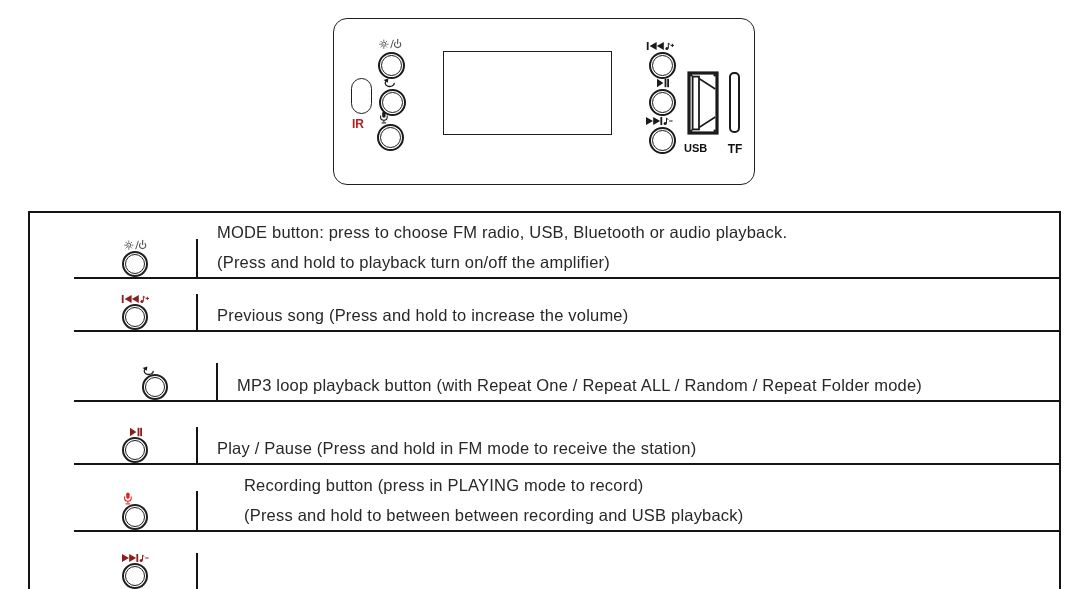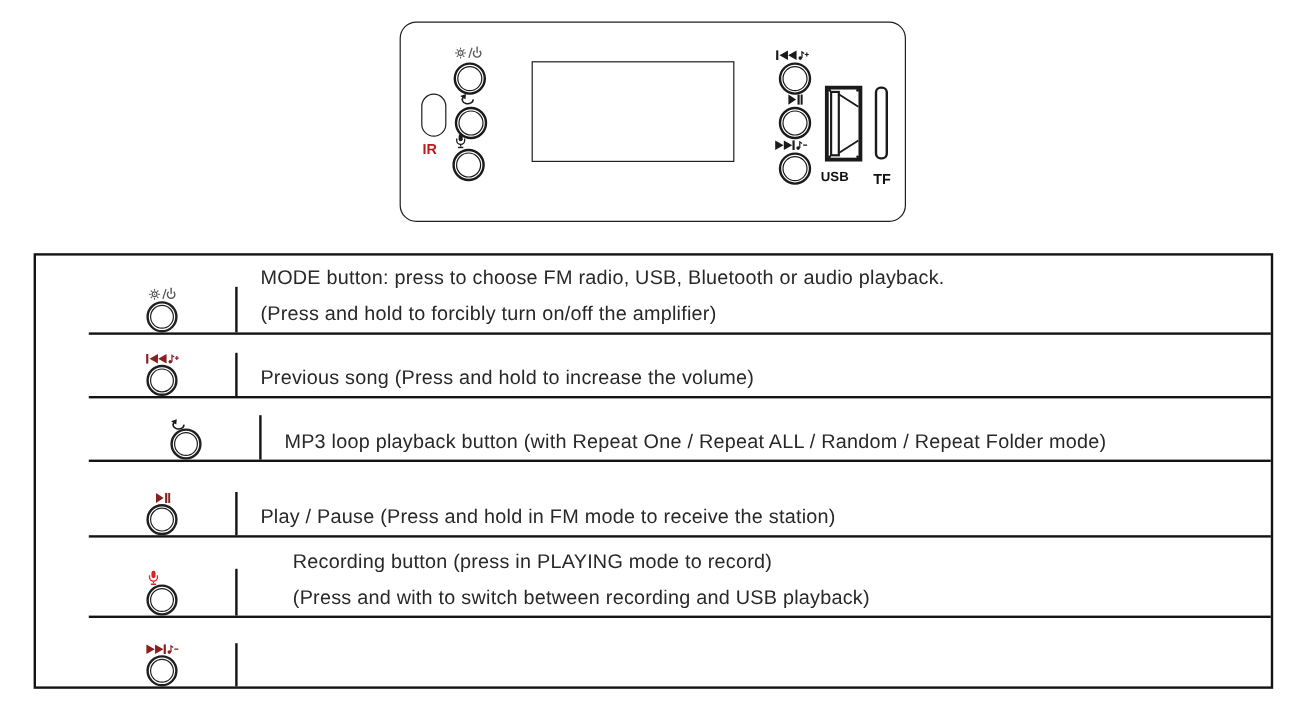--- a/index.html
+++ b/index.html
@@ -31,21 +31,21 @@
   .tf-label{position:absolute;left:392px;top:123px;width:18px;text-align:center;
             font-size:12px;font-weight:700;color:#111;}
 
   
   .legend{position:absolute;left:28px;top:211px;width:1033px;
           border:2px solid #141414;box-sizing:border-box;background:#fff;}
   .trow{display:flex;align-items:flex-end;box-sizing:border-box;margin-left:44px;}
   .trow + .trow{border-top:2px solid #141414;}
   .trow:nth-child(1){height:64px;}
   .trow:nth-child(2){height:53px;}
-  .trow:nth-child(3){height:53px;padding-left:20px;}
+  .trow:nth-child(3){height:70px;padding-left:20px;}
   .trow:nth-child(4){height:63px;}
   .trow:nth-child(5){height:67px;gap:27px;}
   .trow:nth-child(6){height:59px;}
   .cell-icon{width:124px;flex:0 0 124px;border-right:2px solid #141414;
              display:flex;align-items:center;justify-content:center;box-sizing:border-box;}
   .icon-stack{display:flex;flex-direction:column;align-items:center;}
   .glyph{display:inline-flex;line-height:0;margin-bottom:0px;}
   .g-loop{transform:translate(-7px,3px);}
   .g-microphone{transform:translate(-7px,1px);}
   .tring{position:relative;width:26px;height:26px;border:2px solid #1f1f1f;border-radius:50%;box-sizing:border-box;}
@@ -162,21 +162,21 @@
      <path d="M11.7 10.2 L14.4 1.8" stroke="#565656" stroke-width="1"></path>
      <path d="M16.5 4.2 A3.1 3.1 0 1 0 20.7 4.2" stroke="#565656" stroke-width="1.15"></path>
      <path d="M18.6 1.2 V5.6" stroke="#565656" stroke-width="1.15" stroke-linecap="round"></path>
               </svg>
             </span>
           <span class="tring"></span>
         </div>
       </div>
       <div class="cell-text">
           <div class="tline">MODE button: press to choose FM radio, USB, Bluetooth or audio playback.</div>
-          <div class="tline">(Press and hold to forcibly turn on/off the amplifier)</div>
+          <div class="tline">(Press and hold to playback turn on/off the amplifier)</div>
         </div>
     </div>
 
     <div class="trow">
       <div class="cell-icon">
         <div class="icon-stack">
           <span class="glyph g-previous-volume-up">
               <svg width="29" height="10" viewBox="0 0 29 10" fill="none" xmlns="http://www.w3.org/2000/svg">
                 <rect x="0.8" y="1" width="1.8" height="8" fill="#8a1f1f"></rect>
      <path d="M10.6 1 V9 L3.6 5 Z" fill="#8a1f1f"></path>
@@ -238,21 +238,21 @@
      <path d="M1.6 4.4 V6 a3.3 3.3 0 0 0 6.6 0 V4.4" stroke="#e02121" stroke-width="1.1"></path>
      <path d="M4.9 9.5 V11.1" stroke="#e02121" stroke-width="1.1"></path>
      <path d="M2.7 11.9 H7.1" stroke="#e02121" stroke-width="1.1"></path>
               </svg>
             </span>
           <span class="tring"></span>
         </div>
       </div>
       <div class="cell-text">
           <div class="tline">Recording button (press in PLAYING mode to record)</div>
-          <div class="tline">(Press and with to switch between recording and USB playback)</div>
+          <div class="tline">(Press and hold to between between recording and USB playback)</div>
         </div>
     </div>
 
     <div class="trow">
       <div class="cell-icon">
         <div class="icon-stack">
           <span class="glyph g-next-volume-down">
               <svg width="29" height="10" viewBox="0 0 29 10" fill="none" xmlns="http://www.w3.org/2000/svg">
                 <path d="M1 1 V9 L8 5 Z" fill="#8a1f1f"></path>
      <path d="M8.2 1 V9 L15.2 5 Z" fill="#8a1f1f"></path>

